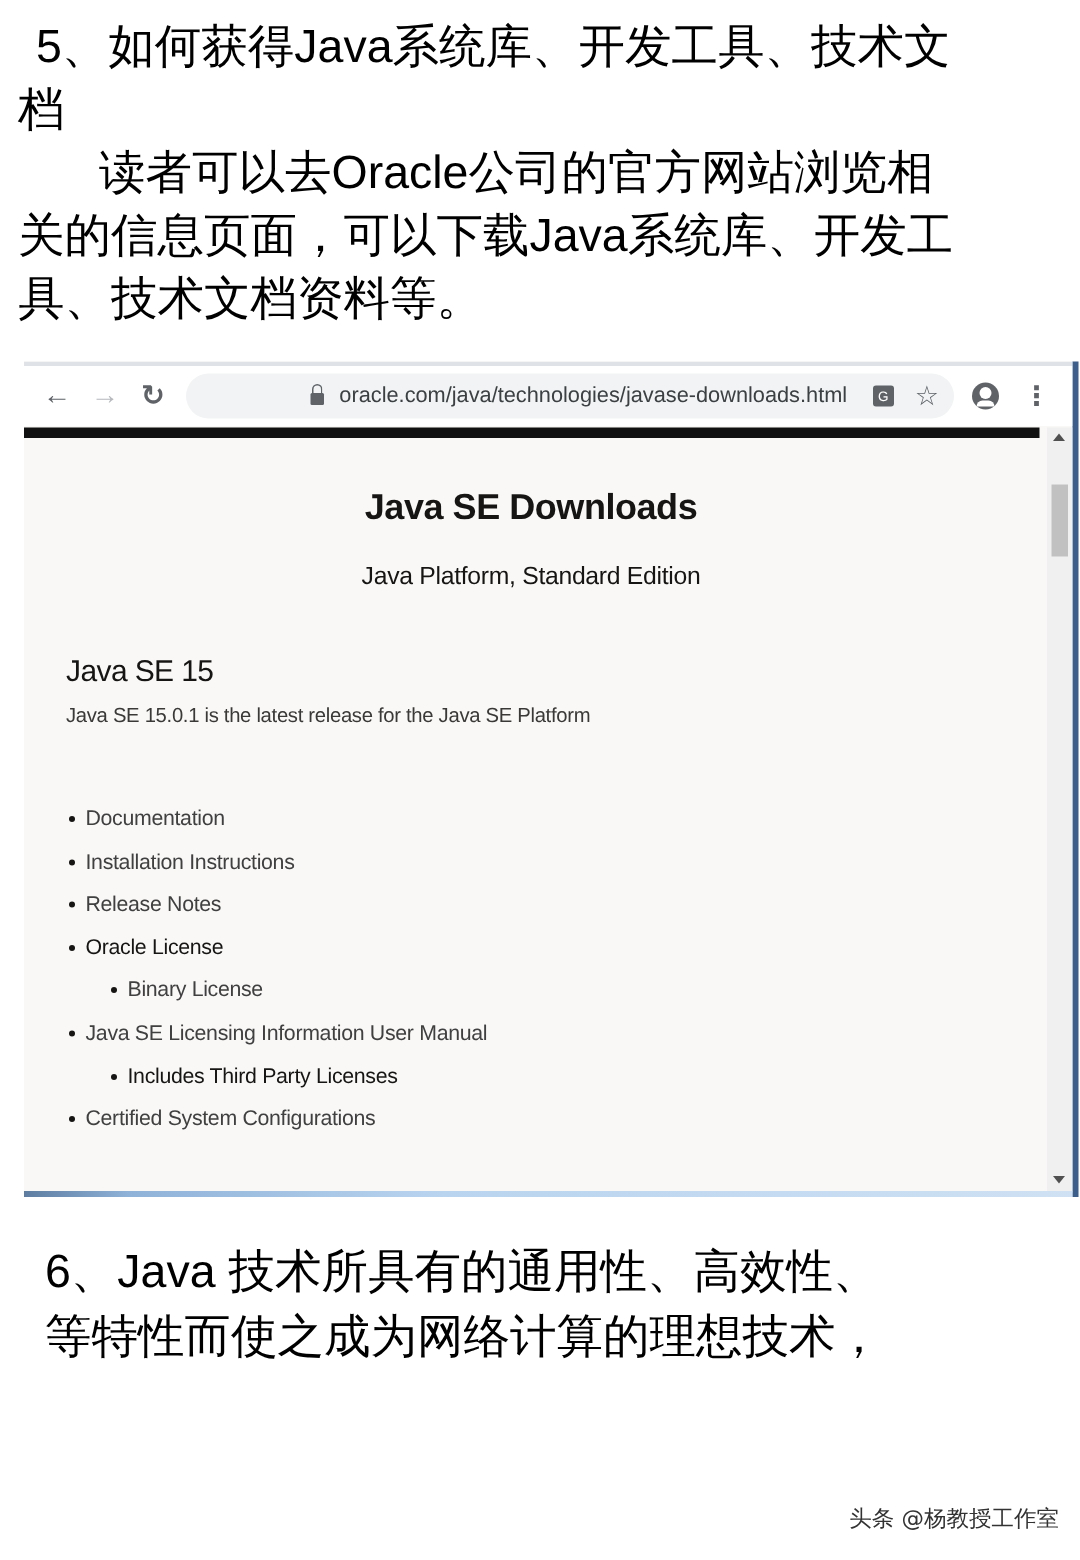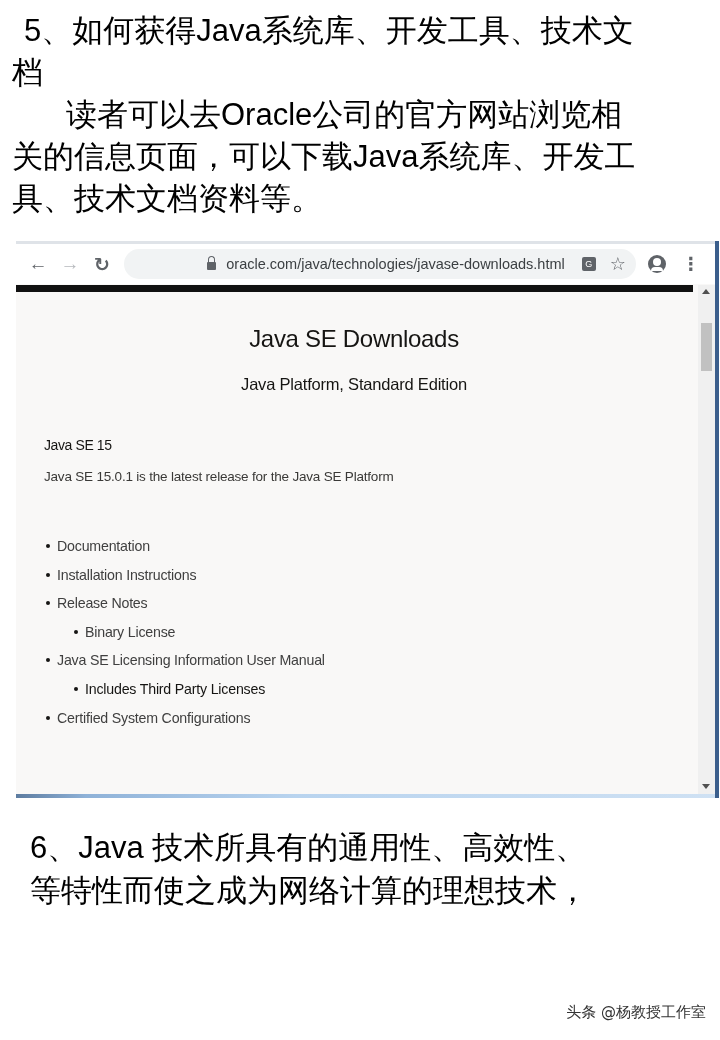--- a/index.html
+++ b/index.html
@@ -51,23 +51,23 @@
   .menu-icon { margin-left: 16px; color:#5f6368; font-size:18px; font-weight:bold; line-height:1; }
   .blackbar { position:absolute; left:0; top: 44px; width: 677px; height: 7px; background:#111; }
   .scrollbar { position:absolute; right:0; top: 44px; width: 17px; height: 510px; background:#f0f0f0; }
   .scroll-up { position:absolute; top:4px; left:4px; width:0; height:0; border-left:4px solid transparent; border-right:4px solid transparent; border-bottom:5px solid #505050; }
   .scroll-thumb { position:absolute; top: 38px; left: 3px; width: 11px; height: 48px; background:#c1c1c1; }
   .scroll-down { position:absolute; bottom:6px; left:4px; width:0; height:0; border-left:4px solid transparent; border-right:4px solid transparent; border-top:5px solid #505050; }
   .page {
     position:absolute; left:0; top: 51px; width: 676px; height: 500px;
     font-family: "Liberation Sans", "DejaVu Sans", sans-serif; color:#161513;
   }
-  .page-title { position:absolute; top: 33px; width:100%; text-align:center; font-size: 24px; letter-spacing:-0.3px; }
+  .page-title { position:absolute; top: 33px; width:100%; text-align:center; font-size: 24px; letter-spacing:-0.3px;font-weight:bold; }
   .page-subtitle { position:absolute; top: 83px; width:100%; text-align:center; font-size: 16.5px; letter-spacing:-0.2px; }
-  .release-heading { position:absolute; left: 28px; top: 145px; font-size: 14px; letter-spacing:-0.4px; }
+  .release-heading { position:absolute; left: 28px; top: 145px; font-size: 20px; letter-spacing:-0.4px; }
   .release-desc { position:absolute; left: 28px; top: 177px; font-size: 13.5px; color:#3a3937; letter-spacing:-0.2px; }
   .links { position:absolute; left: 28px; top: 240px; margin:0; padding:0; list-style:none; }
   .links li { height: 28.6px; line-height: 28.6px; font-size: 14.2px; position: relative; padding-left: 13px; letter-spacing:-0.2px; }
   .links li.sub { margin-left: 28px; }
   .links li:before { content:""; position:absolute; left:2px; top: 12px; width:4px; height:4px; border-radius:50%; background:#161513; }
   .links .link { color:#404040; }
   .links .plain { color:#161513; }
   .bottom-edge { position:absolute; left:0; bottom:0; width:100%; height:4px; background: linear-gradient(to right, #5d7ca0 0%, #8fb2d8 10%, #b9d4ef 40%, #cfe1f3 100%); }
 
   .watermark {
@@ -118,20 +118,21 @@
 
   <div class="page">
     <div class="page-title">Java SE Downloads</div>
     <div class="page-subtitle">Java Platform, Standard Edition</div>
     <div class="release-heading">Java SE 15</div>
     <div class="release-desc">Java SE 15.0.1 is the latest release for the Java SE Platform</div>
     <ul class="links">
       <li><a class="link">Documentation</a></li>
       <li><a class="link">Installation Instructions</a></li>
       <li><a class="link">Release Notes</a></li>
+      <li><span class="plain">Oracle License</span></li>
       <li class="sub"><a class="link">Binary License</a></li>
       <li><a class="link">Java SE Licensing Information User Manual</a></li>
       <li class="sub"><span class="plain">Includes Third Party Licenses</span></li>
       <li><a class="link">Certified System Configurations</a></li>
     </ul>
   </div>
   <div class="bottom-edge"></div>
 </div>
 
 <div id="sec6" class="cn-block">

